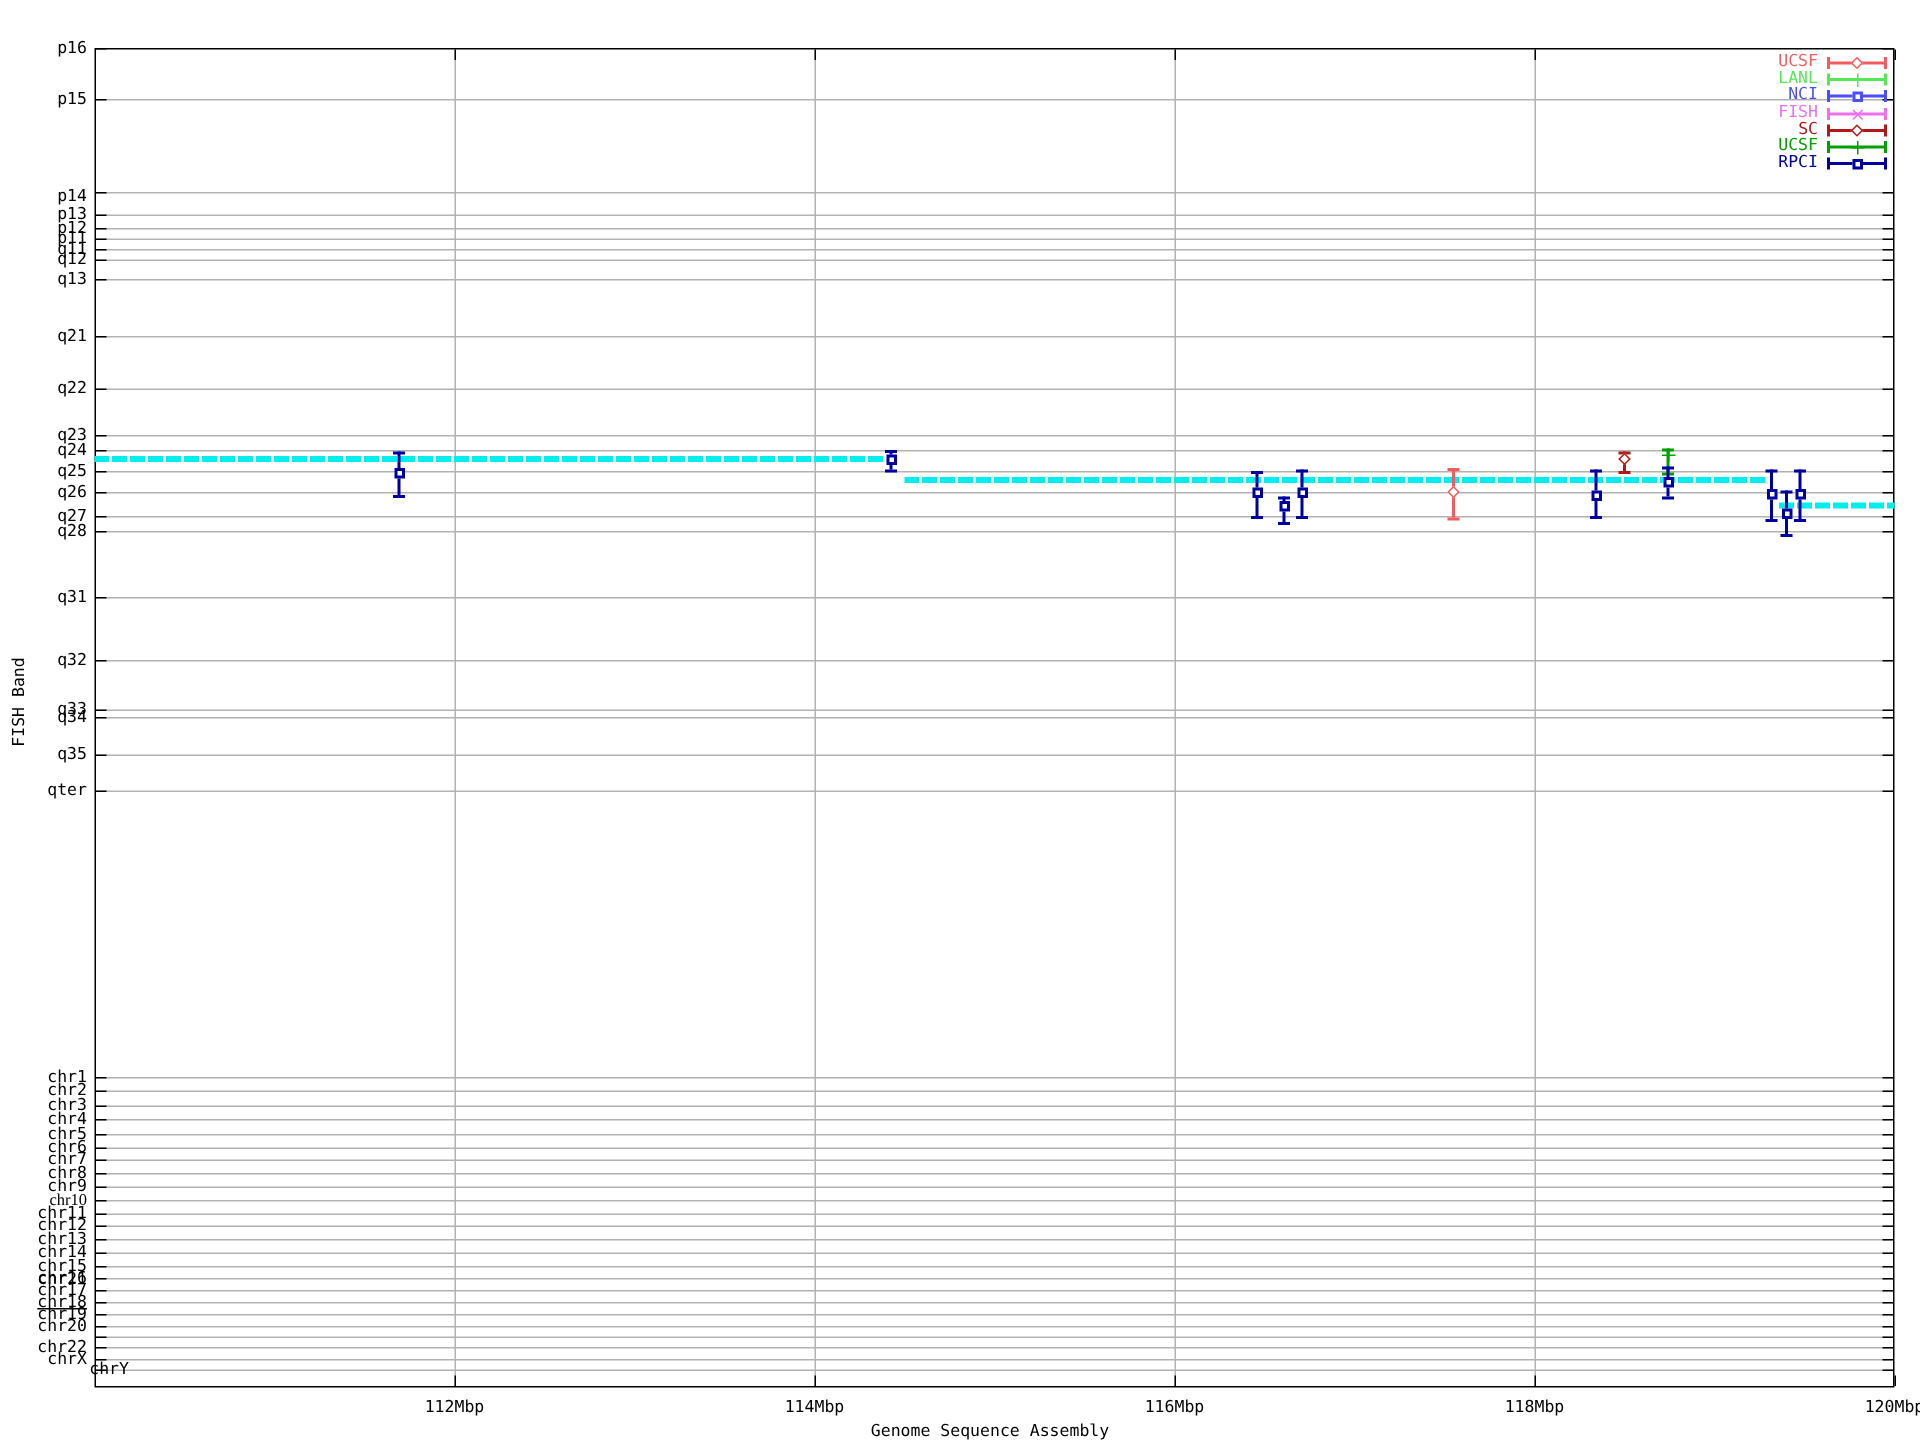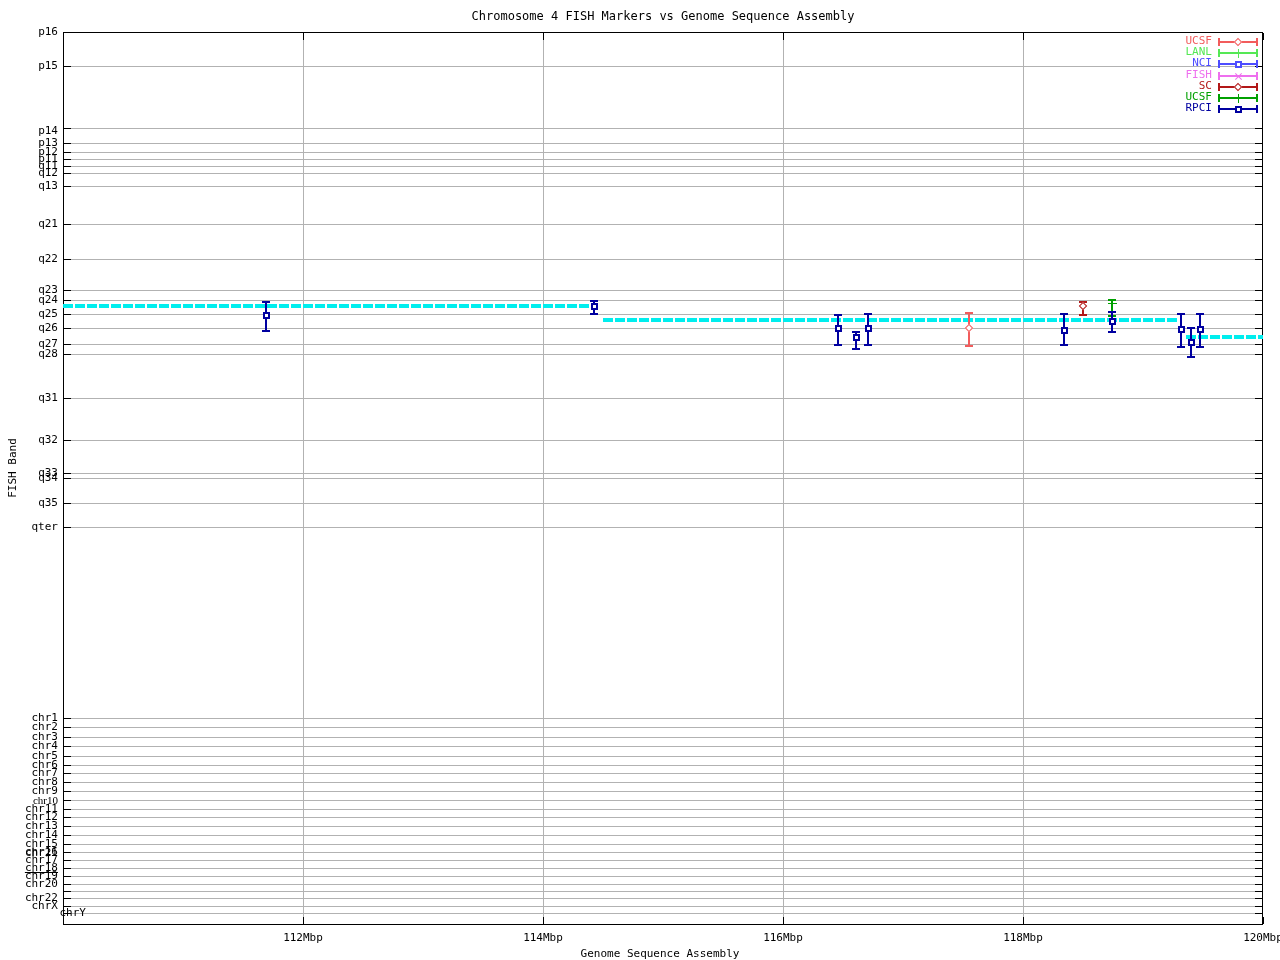--- a/index.html
+++ b/index.html
@@ -39,21 +39,20 @@
   .mk-bar { position:absolute; }
   .legend-label {
     position:absolute; width:160px; height:12px; line-height:12px;
     text-align:right; white-space:pre;
   }
 </style>
 </head>
 <body>
 
 <div class="canvas">
-  <div class="chart-title">Chromosome 4 FISH Markers vs Genome Sequence Assembly</div>
   <div class="yaxis-title">FISH Band</div>
   <div class="xaxis-title">Genome Sequence Assembly</div>
   <div id="plot">
       <div class="tick" style="position: absolute; left: 64px; top: 32px; width: 7px; height: 1px;"></div>
       <div class="tick" style="position: absolute; left: 1255px; top: 32px; width: 7px; height: 1px;"></div>
       <div class="ylab" style="position: absolute; top: 26px;">p16</div>
       <div class="hgrid" style="position: absolute; left: 64px; top: 66px; width: 1198px; height: 1px; background: rgb(178, 178, 178);"></div>
       <div class="tick" style="position: absolute; left: 64px; top: 66px; width: 7px; height: 1px;"></div>
       <div class="tick" style="position: absolute; left: 1255px; top: 66px; width: 7px; height: 1px;"></div>
       <div class="ylab" style="position: absolute; top: 60px;">p15</div>

